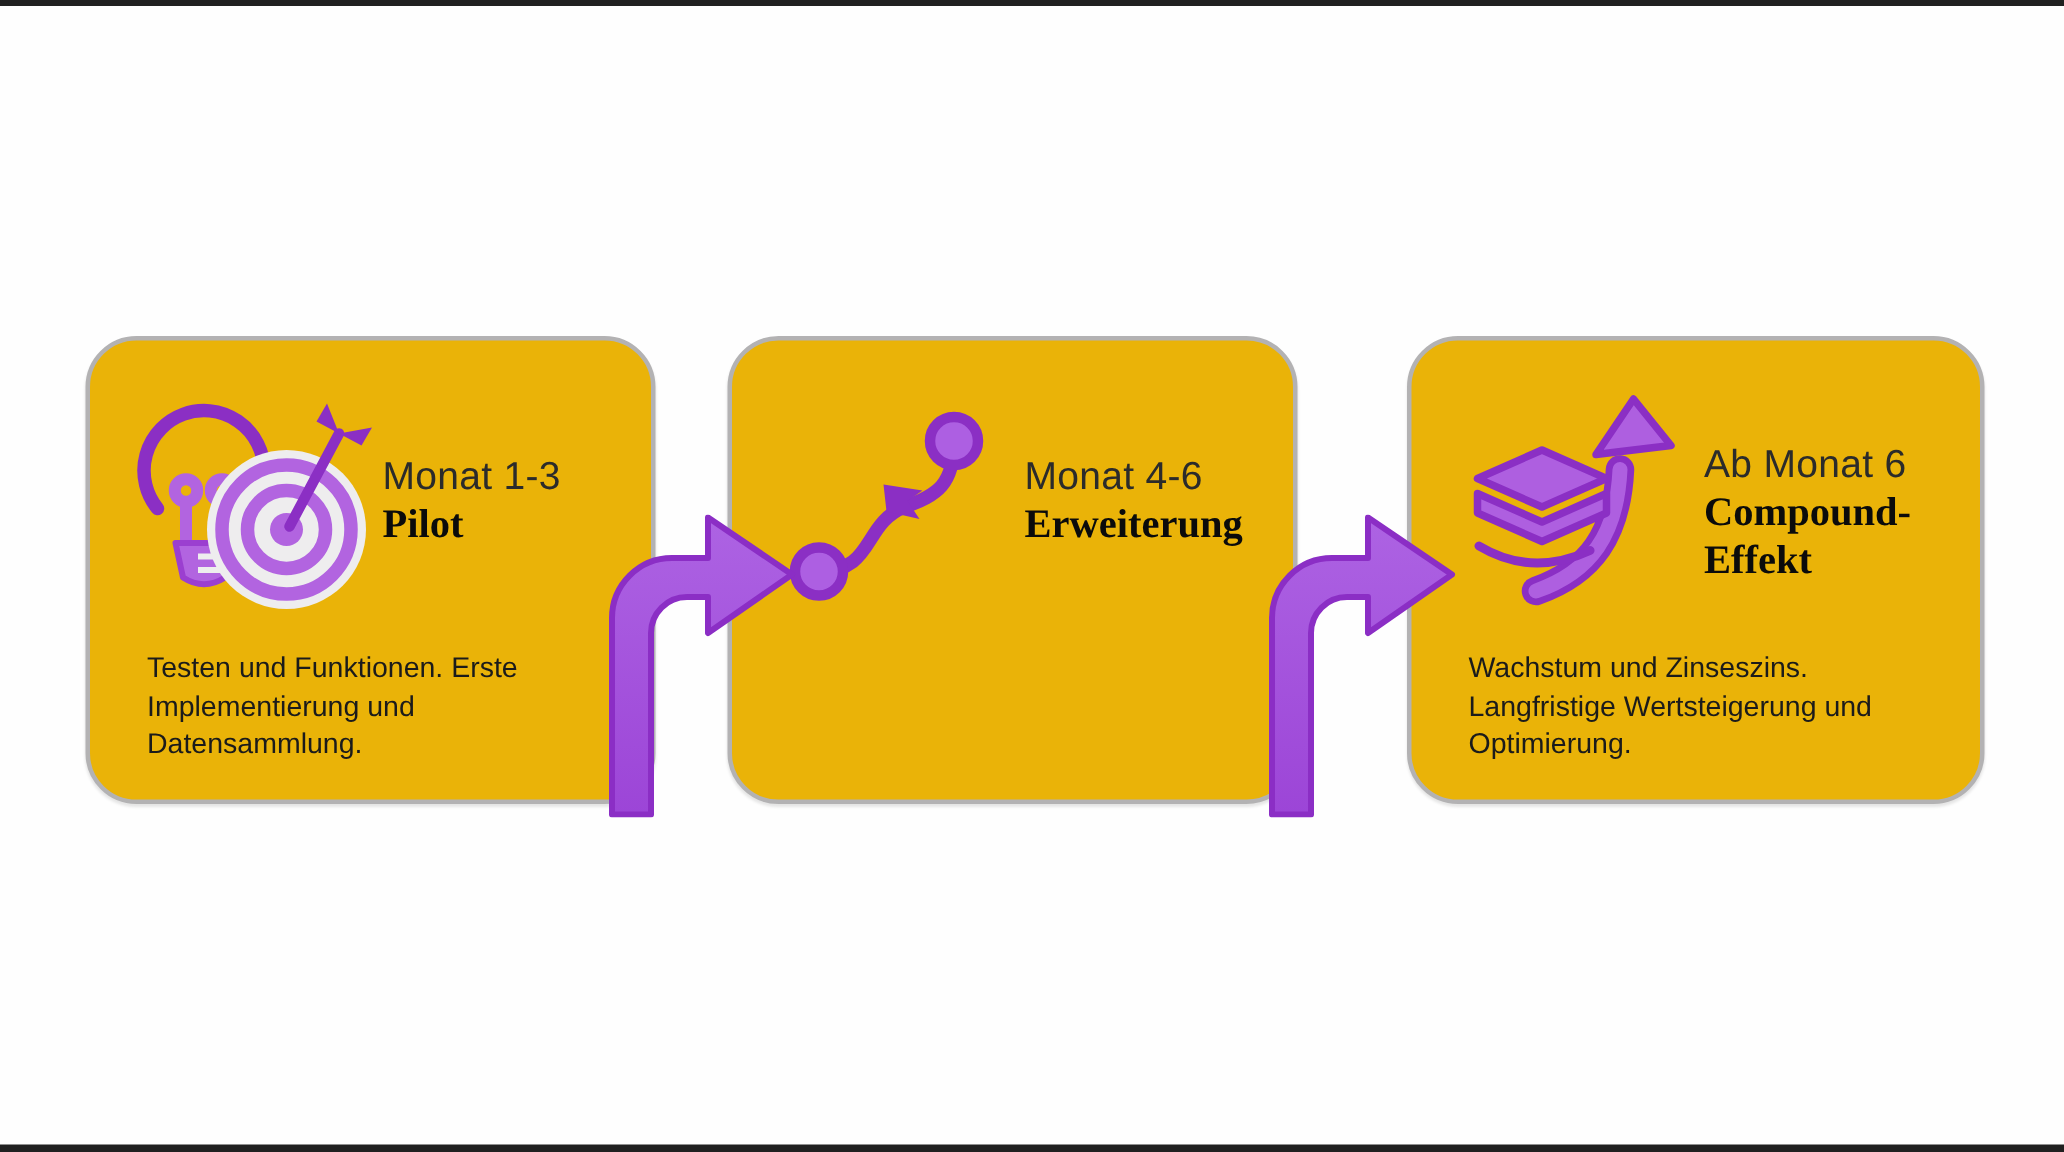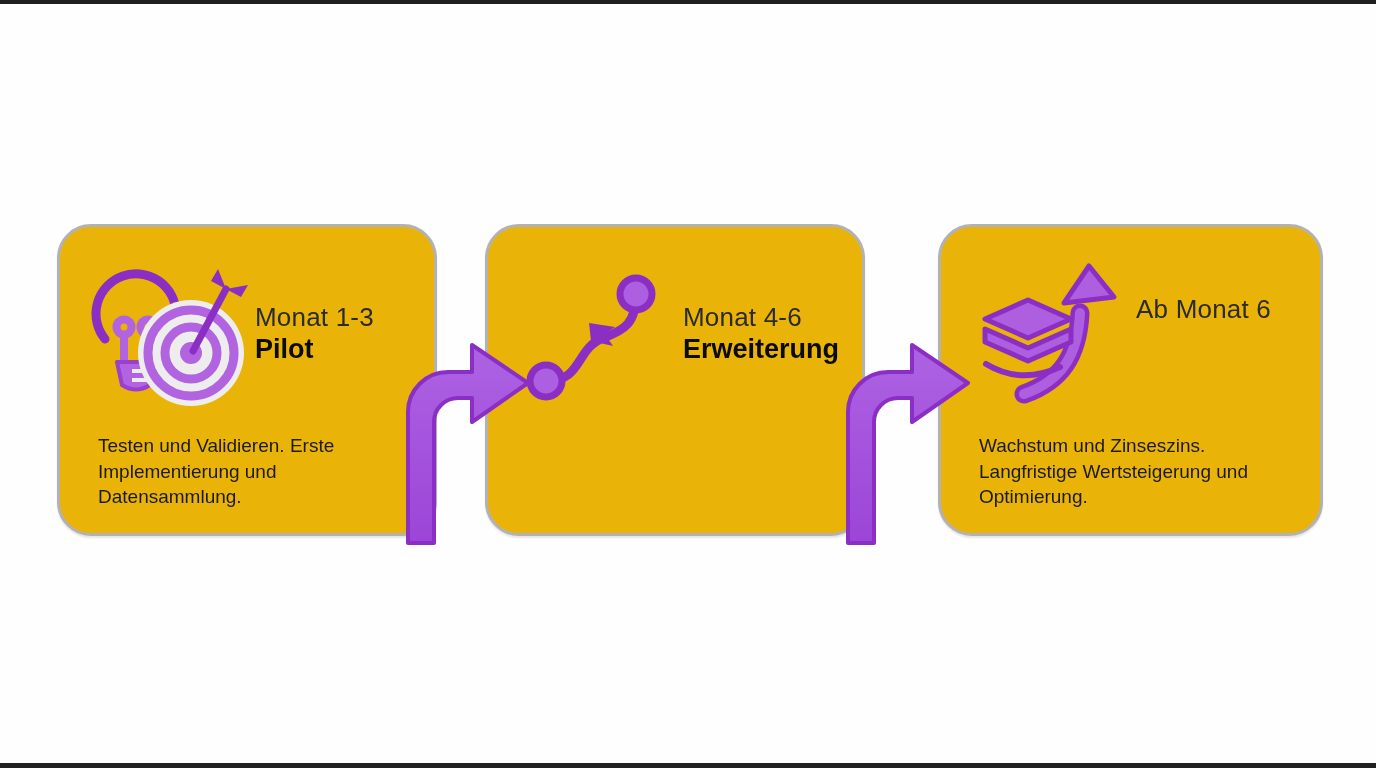--- a/index.html
+++ b/index.html
@@ -22,21 +22,21 @@
   .card.c3{left:938px;width:385px;}
 
   .icon-box{position:absolute;}
   .c1 .icon-box{left:26px;top:40px;width:165px;height:140px;}
   .c2 .icon-box{left:35px;top:40px;width:150px;height:140px;}
   .c3 .icon-box{left:35px;top:34px;width:160px;height:150px;}
 
   .title-block{position:absolute;left:195px;top:74px;width:182px;line-height:32px;}
   .c3 .title-block{top:66px;}
   .period{font-size:26px;font-weight:400;color:#2b2b2b;letter-spacing:.2px;}
-  .card-title{font-size:27px;font-weight:700;color:#0b0b0b;}
+  .card-title{font-size:27px;font-weight:700;color:#0b0b0b;font-family:Liberation Serif, serif;}
 
   .desc{
     position:absolute;left:38px;top:206px;width:316px;margin:0;
     font-size:19px;line-height:25.5px;color:#1b1b1b;
   }
 
   .connector{position:absolute;top:343px;width:132px;height:202px;z-index:5;}
   .connector.a1{left:402px;}
   .connector.a2{left:842px;}
 </style>
@@ -70,21 +70,21 @@
 
       <path d="M 140 22 L 107 84" stroke="#8b2fc4" stroke-width="7" stroke-linecap="round"></path>
       <path d="M 140 22 L 125 14 L 132 2 Z" fill="#8b2fc4"></path>
       <path d="M 140 22 L 155 30 L 162 18 Z" fill="#8b2fc4"></path>
     </svg>
   </div>
   <div class="title-block">
     <div class="period">Monat 1-3</div>
     <div class="card-title">Pilot</div>
   </div>
-  <p class="desc">Testen und Validieren. Erste Implementierung und Datensammlung.</p>
+  <p class="desc">Testen und Funktionen. Erste Implementierung und Datensammlung.</p>
 </section>
 
 <section class="card c2">
   <div class="icon-box">
     <svg width="150" height="140" viewBox="0 0 150 140">
       <path d="M 23 114 C 60 114 52 82 80 71 C 102 63 113 56 113 27" fill="none" stroke="#8b2fc4" stroke-width="9" stroke-linecap="round"></path>
 
       <path d="M 66 56 L 92 60 L 82 67 L 90 79 L 68 74 Z" fill="#8b2fc4"></path>
       <circle cx="23" cy="114" r="16" fill="#ad5fe2" stroke="#8b2fc4" stroke-width="7"></circle>
       <circle cx="113" cy="27" r="16" fill="#ad5fe2" stroke="#8b2fc4" stroke-width="7"></circle>
@@ -107,20 +107,21 @@
 
       <path d="M 52 39 L 95 58 L 52 77 L 9 58 Z" fill="#ae5fe0" stroke="#8b2fc4" stroke-width="5" stroke-linejoin="round"></path>
 
       <path d="M 9 68 L 52 87 L 95 68 L 95 81 L 52 100 L 9 81 Z" fill="#ae5fe0" stroke="#8b2fc4" stroke-width="5" stroke-linejoin="round"></path>
 
       <path d="M 10 103 Q 45 124 84 106" fill="none" stroke="#8b2fc4" stroke-width="6" stroke-linecap="round"></path>
     </svg>
   </div>
   <div class="title-block">
     <div class="period">Ab Monat 6</div>
+    <div class="card-title">Compound-Effekt</div>
   </div>
   <p class="desc">Wachstum und Zinseszins. Langfristige Wertsteigerung und Optimierung.</p>
 </section>
 
 <div class="connector a1">
   <svg width="132" height="202" viewBox="0 0 132 202">
     <defs>
       <linearGradient id="arrowGrad" x1="0" y1="0" x2="0" y2="1">
         <stop offset="0" stop-color="#ad63e3"></stop>
         <stop offset="1" stop-color="#9c45d7"></stop>

